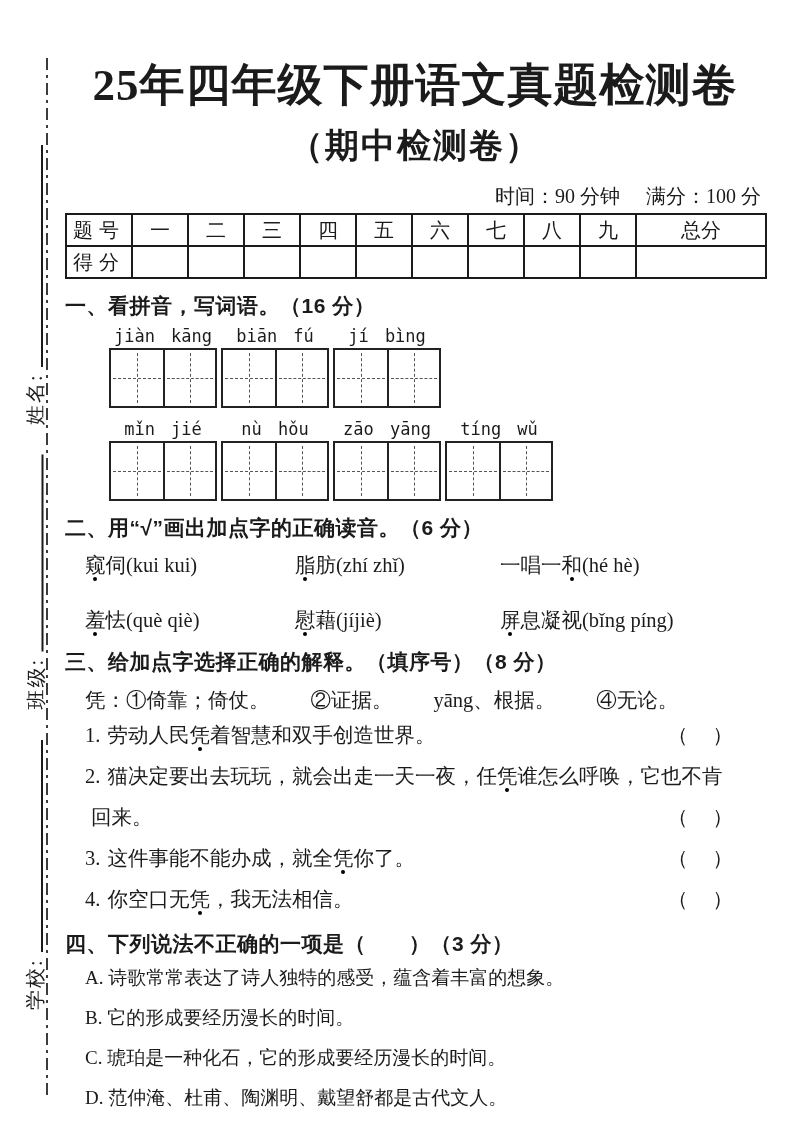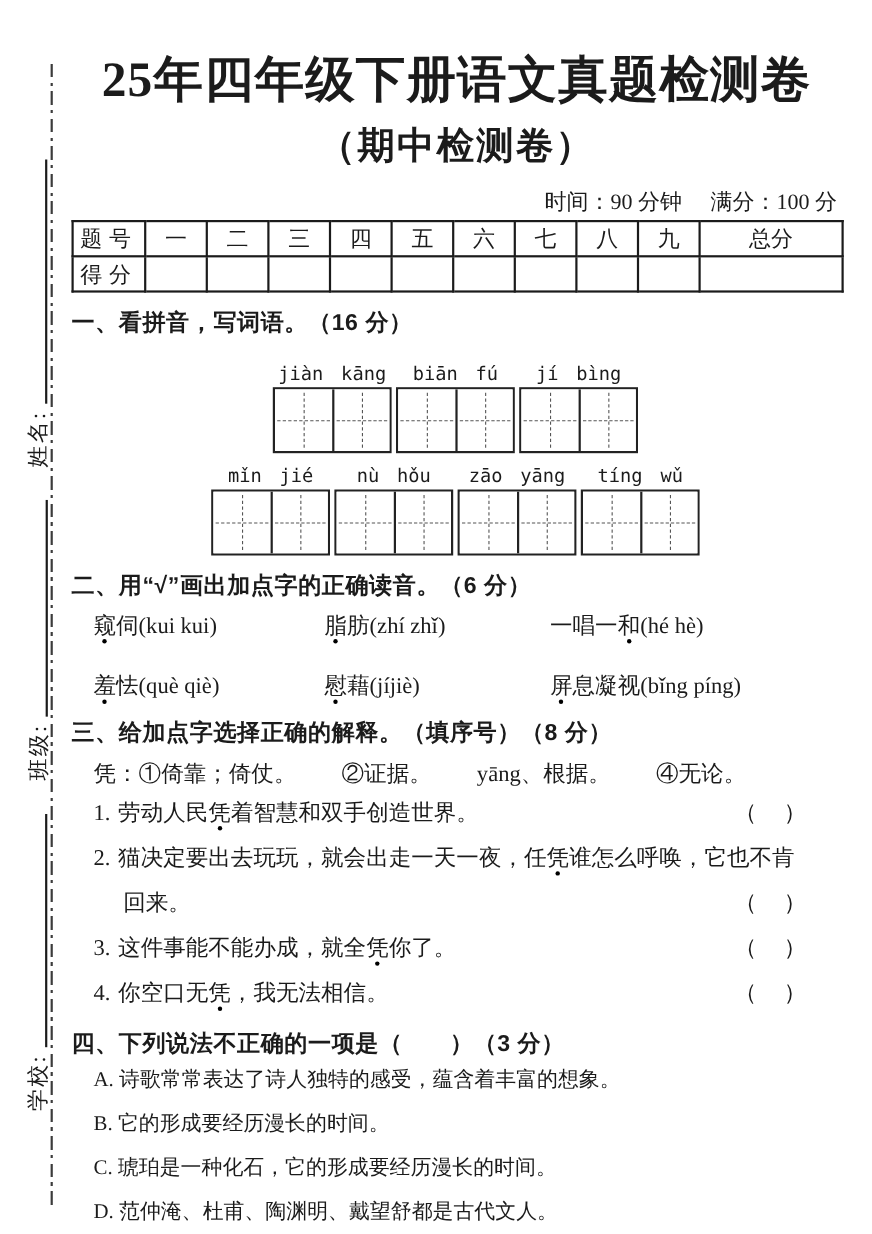--- a/index.html
+++ b/index.html
@@ -25,21 +25,21 @@
     transform:rotate(-90deg);
     font-size:20px; letter-spacing:2px;
   }
   .side-field .side-label { white-space:nowrap; line-height:26px; }
   .side-field .side-line { flex:1; border-bottom:2px solid #1b1b1b; margin:0 0 5px 6px; }
   .sf-name  { left:-110px; top:267px; width:280px; }
   .sf-class { left:-97px;  top:564px; width:255px; }
   .sf-school{ left:-105px; top:857px; width:270px; }
 
   
-  .content { position:absolute; left:65px; top:0; width:700px; }
+  .content { position:absolute; left:65px; top:13px; width:700px; }
   .title {
     margin-top:42px; text-align:center;
     font-size:45px; font-weight:bold; letter-spacing:1px;
     font-family:"Liberation Serif", serif;
   }
   .subtitle {
     margin-top:8px; text-align:center;
     font-size:34px; font-weight:bold; letter-spacing:2px;
   }
   .meta-row {
@@ -59,21 +59,21 @@
   col.c-first { width:66px; }
   col.c-num   { width:56px; }
   col.c-total { width:130px; }
 
   .sec-heading {
     font-family:"Liberation Sans", sans-serif;
     font-weight:bold; font-size:21px; letter-spacing:0.5px;
     margin-top:13px;
   }
   
-  .py-row { display:flex; justify-content:center; margin:22px 44px 0 42px; }
+  .py-row { display:flex; justify-content:flex-start; margin:5px 44px 0 42px; }
   .py-group { width:112px; display:flex; flex-direction:column; align-items:center; }
   .py-label {
     font-family:"DejaVu Sans Mono", monospace;
     font-size:17px; word-spacing:6px; white-space:nowrap; line-height:22px;
   }
   .kuang { display:flex; border:2.5px solid #222; margin-top:1px; }
   .kuang .cell { position:relative; width:52px; height:56px; background:#fff; }
   .kuang .cell + .cell { border-left:2px solid #222; }
   .kuang .cell::before {
     content:""; position:absolute; top:3px; bottom:3px; left:50%;
@@ -99,21 +99,21 @@
 
   
   .defs { margin:9px 0 0 20px; font-size:20.5px; line-height:30px; }
   .q-row {
     display:flex; align-items:baseline;
     margin-left:20px; font-size:20.5px; line-height:41px;
   }
   .q-num { margin-right:7px; }
   .q-text { flex:1; }
   .q-row .bracket { margin-left:auto; padding-right:30px; letter-spacing:2px; }
-  .q-row.cont { margin-left:47px; }
+  .q-row.cont { margin-left:26px; }
 
   
   .option { margin-left:20px; font-size:19px; line-height:40px; }
 </style>
 </head>
 <body>
 
 <div class="page">
 
   <div class="binding-line"></div>

